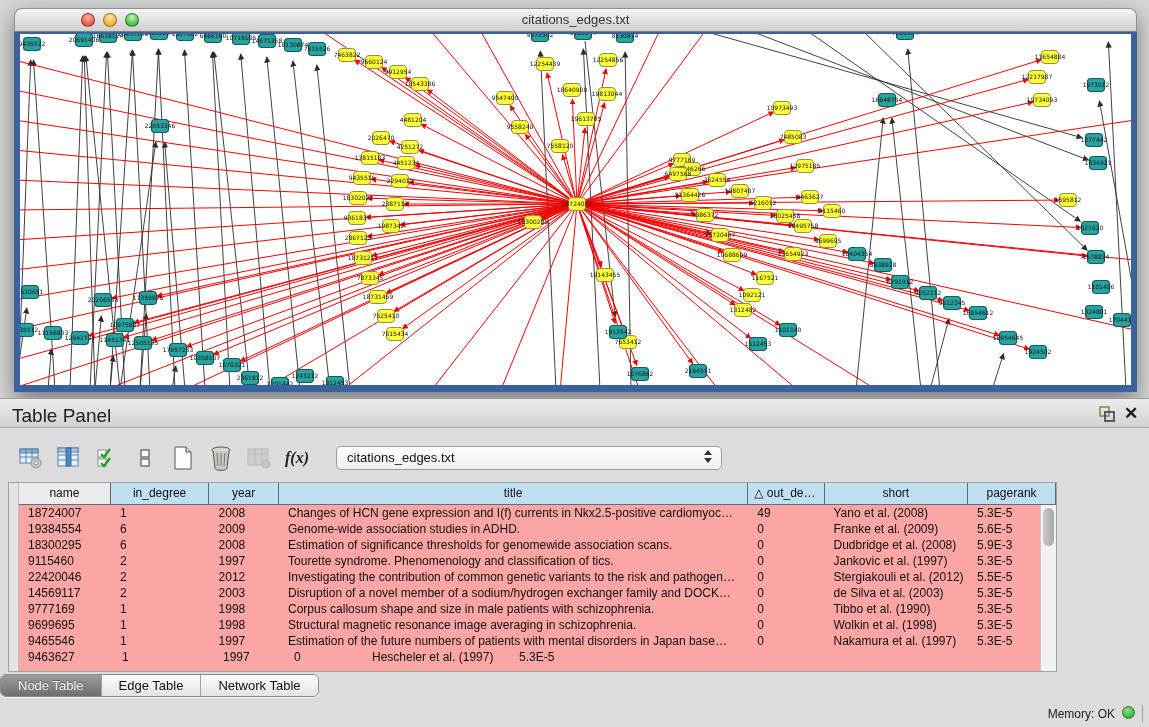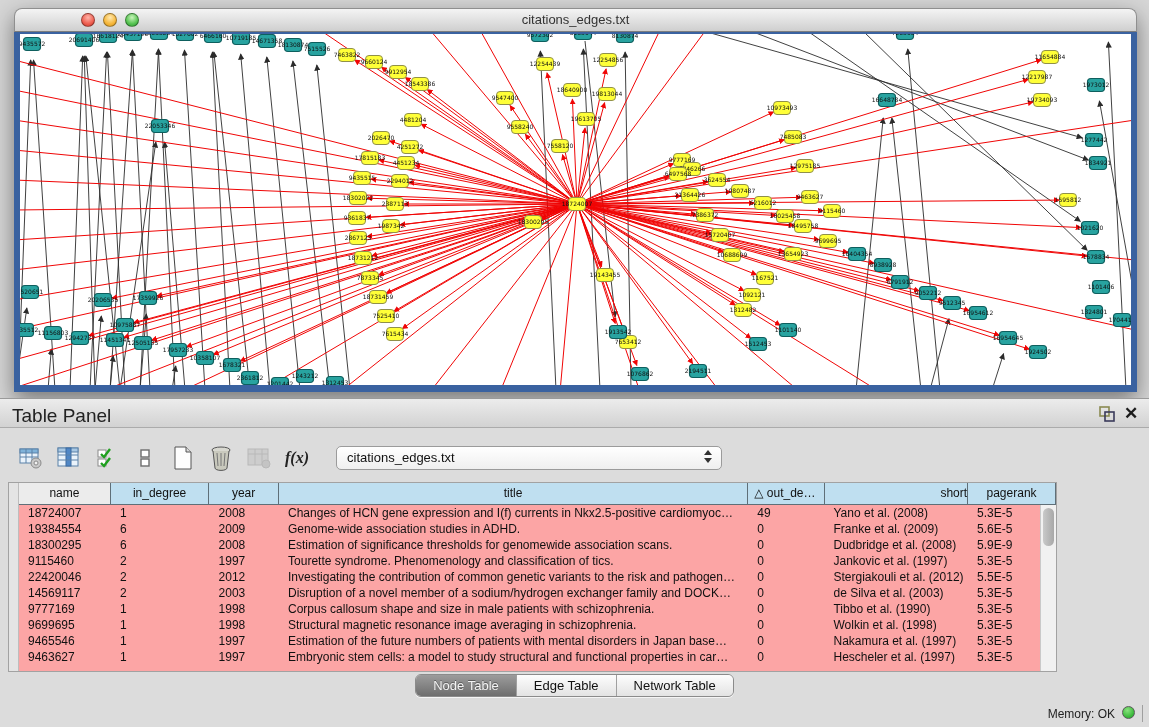--- a/index.html
+++ b/index.html
@@ -64,21 +64,21 @@
   .hcell.hname{background:#ececec;}
   .hcell.hleft{text-align:left;padding-left:6px;}
   .hfill{flex:1;background:#bfdff0;border-bottom:1px solid #5f6f78;}
   .tcell{box-sizing:border-box;font-size:12px;color:#111;line-height:16px;padding-left:9px;
          overflow:hidden;white-space:nowrap;}
   .vscroll{position:absolute;right:0;top:22px;bottom:0;width:15px;background:#f1f1f1;
            border-left:1px solid #c9c9c9;}
   .vthumb{position:absolute;left:2px;right:2px;top:3px;height:38px;border-radius:6px;
           background:linear-gradient(90deg,#c9c9c9,#a8a8a8);}
 
-  .tabsrow{position:absolute;left:0;top:246px;width:100%;text-align:center;}
+  .tabsrow{position:absolute;left:0;top:246px;width:100%;}
   .seg{display:inline-flex;border:1px solid #8b8b8b;border-radius:6px;overflow:hidden;
        box-shadow:0 1px 0 rgba(255,255,255,.7);}
   .seg .tab{padding:3px 17px;font-size:13px;color:#111;background:linear-gradient(#fdfdfd,#e3e3e3);
             border-left:1px solid #a0a0a0;}
   .seg .tab:first-child{border-left:none;}
   .seg .tab.sel{background:linear-gradient(#9c9c9c,#6e6e6e);color:#f3f3f3;text-shadow:0 -1px 0 rgba(0,0,0,.35);}
 
   .statusbar{position:absolute;left:0;bottom:0;width:100%;height:27px;}
   .mem{position:absolute;right:34px;top:7px;font-size:12px;color:#222;}
   .memdot{position:absolute;right:14px;top:6px;width:13px;height:13px;border-radius:50%;
@@ -806,21 +806,21 @@
 
     <div class="tablewrap">
       <div class="gutter"></div>
       <div class="tgrid" id="tgrid">
           <div class="trow thead">
             <div class="hcell hname" style="width: 94px;">name</div>
             <div class="hcell" style="width: 101px;">in_degree</div>
             <div class="hcell" style="width: 71px;">year</div>
             <div class="hcell" style="width: 481px;">title</div>
             <div class="hcell hleft" style="width: 78px;">△ out_de…</div>
-            <div class="hcell" style="width: 147px; text-align: right;">short</div>
+            <div class="hcell" style="width: 147px;">short</div>
             <div class="hcell" style="width: 90px;">pagerank</div>
             <div class="hfill"></div>
           </div>
         <div class="vscroll">
           <div class="vthumb"></div>
         </div>
       <div class="trow">
             <div class="tcell" style="width: 94px;">18724007</div>
             <div class="tcell" style="width: 101px;">1</div>
             <div class="tcell" style="width: 71px;">2008</div>
@@ -838,21 +838,21 @@
             <div class="tcell" style="width: 147px;">Franke et al. (2009)</div>
             <div class="tcell" style="width: 90px;">5.6E-5</div>
           </div>
           <div class="trow">
             <div class="tcell" style="width: 94px;">18300295</div>
             <div class="tcell" style="width: 101px;">6</div>
             <div class="tcell" style="width: 71px;">2008</div>
             <div class="tcell" style="width: 481px;">Estimation of significance thresholds for genomewide association scans.</div>
             <div class="tcell" style="width: 78px;">0</div>
             <div class="tcell" style="width: 147px;">Dudbridge et al. (2008)</div>
-            <div class="tcell" style="width: 90px;">5.9E-9</div>
+            <div class="tcell" style="width: 90px;">5.9E-3</div>
           </div>
           <div class="trow">
             <div class="tcell" style="width: 94px;">9115460</div>
             <div class="tcell" style="width: 101px;">2</div>
             <div class="tcell" style="width: 71px;">1997</div>
             <div class="tcell" style="width: 481px;">Tourette syndrome. Phenomenology and classification of tics.</div>
             <div class="tcell" style="width: 78px;">0</div>
             <div class="tcell" style="width: 147px;">Jankovic et al. (1997)</div>
             <div class="tcell" style="width: 90px;">5.3E-5</div>
           </div>
@@ -898,21 +898,20 @@
             <div class="tcell" style="width: 71px;">1997</div>
             <div class="tcell" style="width: 481px;">Estimation of the future numbers of patients with mental disorders in Japan base…</div>
             <div class="tcell" style="width: 78px;">0</div>
             <div class="tcell" style="width: 147px;">Nakamura et al. (1997)</div>
             <div class="tcell" style="width: 90px;">5.3E-5</div>
           </div>
           <div class="trow">
             <div class="tcell" style="width: 94px;">9463627</div>
             <div class="tcell" style="width: 101px;">1</div>
             <div class="tcell" style="width: 71px;">1997</div>
-            <div class="tcell" style="width: 481px;">Embryonic stem cells: a model to study structural and functional properties in car…</div>
             <div class="tcell" style="width: 78px;">0</div>
             <div class="tcell" style="width: 147px;">Hescheler et al. (1997)</div>
             <div class="tcell" style="width: 90px;">5.3E-5</div>
           </div>
         </div>
     </div>
 
     <div class="tabsrow">
       <div class="seg" id="tabs">
           <div class="tab sel">Node Table</div>

